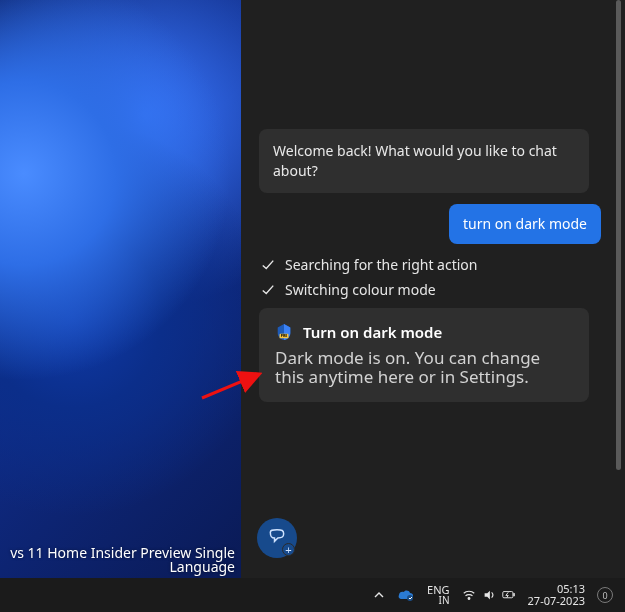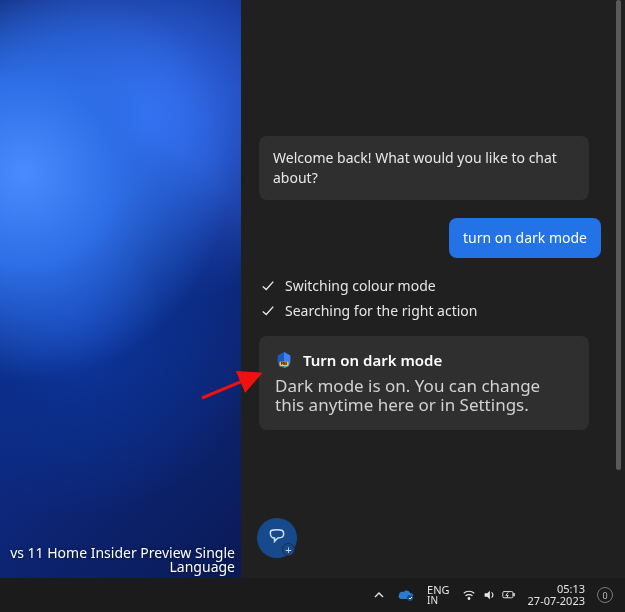--- a/index.html
+++ b/index.html
@@ -23,21 +23,21 @@
   }
   .watermark div { text-align: right; }
 
   
   .chat-panel {
     position: absolute; right: 0; top: 0; width: 384px; height: 578px;
     background: #202020; display: flex; flex-direction: column;
   }
   .chat-body {
     flex: 1; padding: 14px 18px 0 18px; display: flex; flex-direction: column;
-    gap: 12px; overflow: hidden; position: relative;
+    gap: 5px; overflow: hidden; position: relative;
   }
   .scroll-indicator {
     position: absolute; right: 4px; top: 0; width: 5px; height: 470px;
     background: #5a5a5a; border-radius: 3px;
   }
   .spacer-top { height: 110px; }
 
   .bot-bubble, .info-card {
     background: #2f2f2f; border-radius: 8px; padding: 12px 14px;
     color: #e8e8e8; font-size: 14px; line-height: 20px;
@@ -93,21 +93,21 @@
     position: absolute; left: 0; bottom: 0; width: 100%; height: 34px;
     background: #1b1b1b; display: flex; align-items: center; justify-content: flex-end;
     color: #e6e6e6; font-size: 11px; padding: 0 12px;
     gap: 12px;
   }
   .tb-ico { width: 14px; height: 14px; display:inline-flex; align-items:center; justify-content:center;}
   .tb-ico svg { stroke:#e6e6e6; fill:none;}
   .chev { width: 12px; height: 12px;}
   .cloud { width: 18px; height: 14px; position: relative;}
   .cloud svg { width:18px; height:14px;}
-  .lang { line-height: 11px; text-align: left;}
+  .lang { line-height: 11px; text-align: right;}
   .lang div:first-child{font-size:11px;}
   .lang div:last-child{font-size:10px;}
   .syswrap { display:flex; gap:6px; align-items:center;}
   .clock { text-align: right; line-height: 12px;}
   .notif { width: 16px; height: 16px; border:1px solid #7a7a7a; border-radius:8px; display:flex;align-items:center;justify-content:center;font-size:9px;color:#bdbdbd;}
 </style>
 </head>
 <body>
 
 <div class="screen">
@@ -131,29 +131,29 @@
         <span>turn on dark mode</span>
       </div>
 
       <div class="status-list">
         <div class="status-item">
           <span class="check-icon">
             <svg viewBox="0 0 16 16" fill="none" stroke-width="1.6">
                 <path d="M2 8.5 L6 12 L14 3"></path>
               </svg>
           </span>
-          <span>Switching colour mode</span>
+          <span>Searching for the right action</span>
         </div>
         <div class="status-item">
           <span class="check-icon">
             <svg viewBox="0 0 16 16" fill="none" stroke-width="1.6">
                 <path d="M2 8.5 L6 12 L14 3"></path>
               </svg>
           </span>
-          <span>Searching for the right action</span>
+          <span>Switching colour mode</span>
         </div>
       </div>
 
       <div class="info-card">
         <div class="card-header">
           <span class="card-ico">
             <svg viewBox="0 0 20 20">
               <path d="M10 1 L3 5 L3 11 C3 15 6 18 10 19 C14 18 17 15 17 11 L17 5 Z" fill="#1e5bb8"></path>
               <path d="M10 1 L10 19 C14 18 17 15 17 11 L17 5 Z" fill="#3b82f6"></path>
               <rect x="5" y="12" width="10" height="5" rx="1" fill="#f5c542"></rect>

